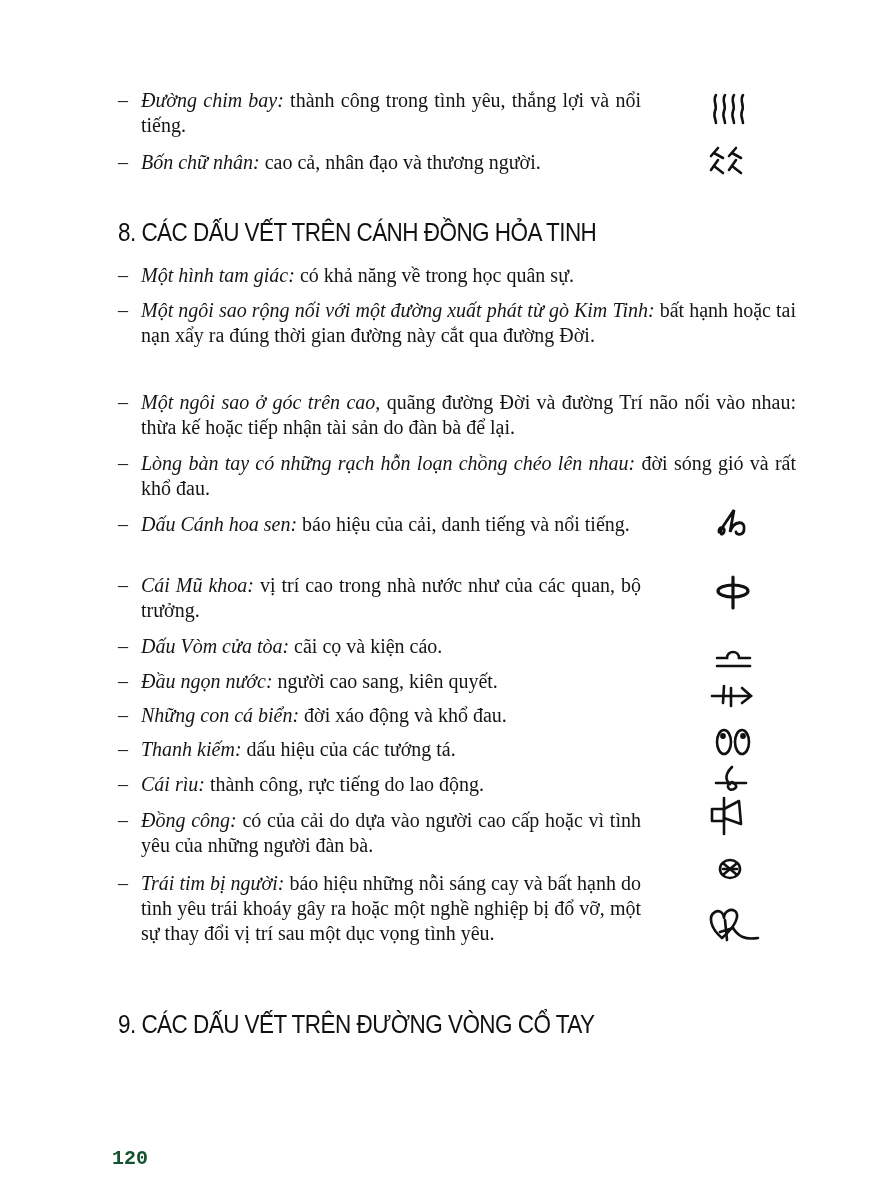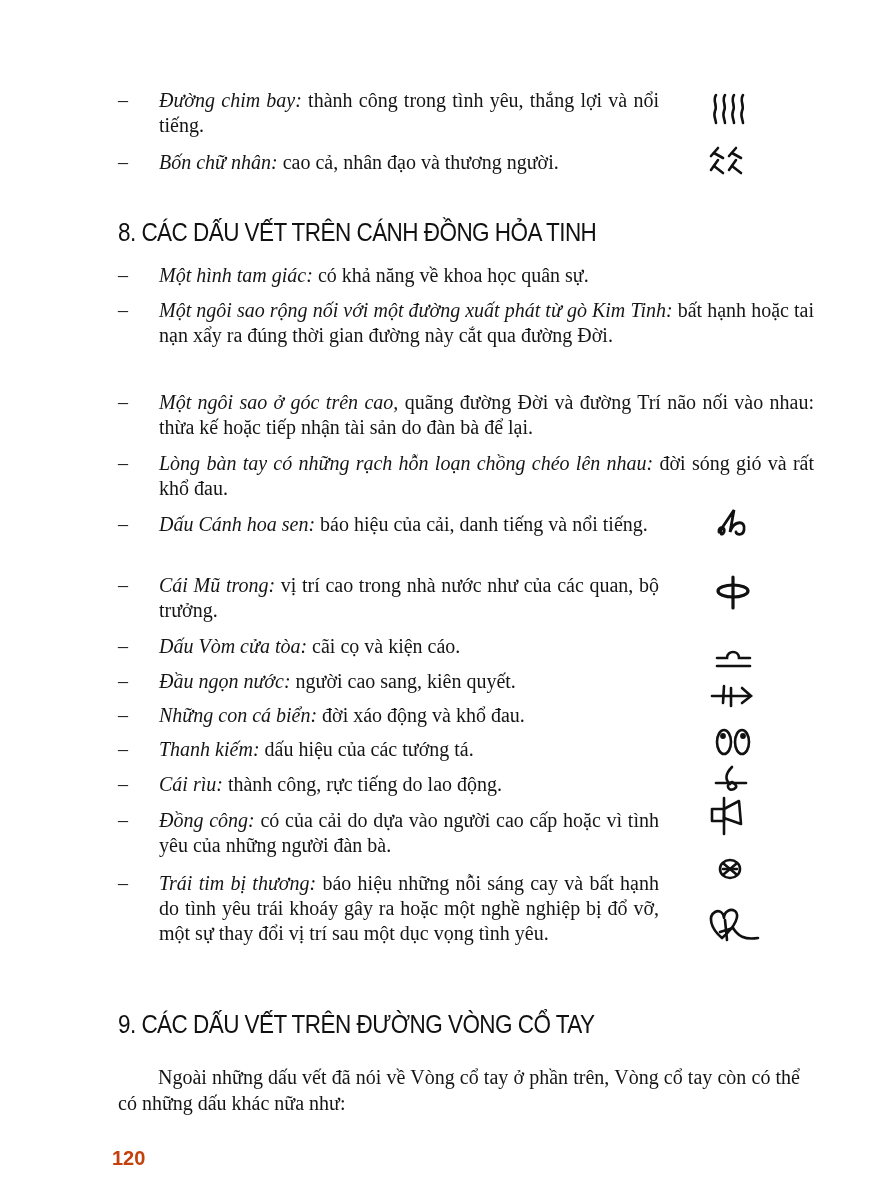--- a/index.html
+++ b/index.html
@@ -4,41 +4,41 @@
 <style>
   html, body { margin: 0; padding: 0; background: #ffffff; }
   body { width: 871px; height: 1200px; position: relative; overflow: hidden; color: #111; }
   .page { position: absolute; left: 0; top: 0; width: 871px; height: 1200px; }
   .item {
     position: absolute; left: 118px;
     font-family: "Liberation Serif", "DejaVu Serif", serif;
     font-size: 20px; line-height: 25px; color: #151515;
   }
   .item .dash { position: absolute; left: 0; top: 0; width: 20px; }
-  .item .body { margin-left: 41px; text-align: justify; }
+  .item .body { margin-left: 23px; text-align: justify; }
   .item .term { font-style: italic; }
   .narrow .body { width: 500px; }
   .wide .body { width: 655px; font-family: Liberation Serif, serif; }
   .heading {
     position: absolute; left: 118px;
     font-family: "Liberation Sans", "DejaVu Sans", sans-serif;
     font-size: 25px; letter-spacing: -0.6px; color: #111;
     transform: scaleX(0.9); transform-origin: left center;
     white-space: nowrap;
   }
   .para {
     position: absolute; left: 118px; width: 682px;
     font-family: "Liberation Serif", "DejaVu Serif", serif;
     font-size: 20px; line-height: 26px; text-align: justify; color: #151515;
   }
   .para .indent { display: inline-block; width: 40px; }
   .pagenum {
     position: absolute; left: 112px; top: 1147px;
-    font-family: Liberation Sans, sans-serif;
-    font-size: 20px; font-weight: bold; color: #c2410c;
+    font-family: Liberation Mono, monospace;
+    font-size: 20px; font-weight: bold; color: #14532d;
   }
   .sym { position: absolute; }
   .sym svg { display: block; }
 </style>
 </head>
 <body>
 
 <div class="page">
 
   <div class="item narrow" style="top:88px;">
@@ -47,41 +47,41 @@
   </div>
   <div class="item wide" style="top:150px;">
     <span class="dash">–</span>
     <div class="body"><span class="term">Bốn chữ nhân:</span><span> cao cả, nhân đạo và thương người.</span></div>
   </div>
 
   <div class="heading" style="top:218px;">8. CÁC DẤU VẾT TRÊN CÁNH ĐỒNG HỎA TINH</div>
 
   <div class="item wide" style="top:263px;">
     <span class="dash">–</span>
-    <div class="body"><span class="term">Một hình tam giác:</span><span> có khả năng về khoa học quân sự.</span></div>
+    <div class="body"><span class="term">Một hình tam giác:</span><span> có khả năng về trong học quân sự.</span></div>
   </div>
   <div class="item wide" style="top:298px;">
     <span class="dash">–</span>
     <div class="body"><span class="term">Một ngôi sao rộng nối với một đường xuất phát từ gò Kim Tinh:</span><span> bất hạnh hoặc tai nạn xẩy ra đúng thời gian đường này cắt qua đường Đời.</span></div>
   </div>
   <div class="item wide" style="top:390px;">
     <span class="dash">–</span>
     <div class="body"><span class="term">Một ngôi sao ở góc trên cao,</span><span> quãng đường Đời và đường Trí não nối vào nhau: thừa kế hoặc tiếp nhận tài sản do đàn bà để lại.</span></div>
   </div>
   <div class="item wide" style="top:451px;">
     <span class="dash">–</span>
     <div class="body"><span class="term">Lòng bàn tay có những rạch hỗn loạn chồng chéo lên nhau:</span><span> đời sóng gió và rất khổ đau.</span></div>
   </div>
   <div class="item narrow" style="top:512px;">
     <span class="dash">–</span>
     <div class="body"><span class="term">Dấu Cánh hoa sen:</span><span> báo hiệu của cải, danh tiếng và nổi tiếng.</span></div>
   </div>
   <div class="item narrow" style="top:573px;">
     <span class="dash">–</span>
-    <div class="body"><span class="term">Cái Mũ trong:</span><span> vị trí cao trong nhà nước như của các quan, bộ trưởng.</span></div>
+    <div class="body"><span class="term">Cái Mũ khoa:</span><span> vị trí cao trong nhà nước như của các quan, bộ trưởng.</span></div>
   </div>
   <div class="item narrow" style="top:634px;">
     <span class="dash">–</span>
     <div class="body"><span class="term">Dấu Vòm cửa tòa:</span><span> cãi cọ và kiện cáo.</span></div>
   </div>
   <div class="item narrow" style="top:669px;">
     <span class="dash">–</span>
     <div class="body"><span class="term">Đầu ngọn nước:</span><span> người cao sang, kiên quyết.</span></div>
   </div>
   <div class="item narrow" style="top:703px;">
@@ -95,25 +95,24 @@
   <div class="item narrow" style="top:772px;">
     <span class="dash">–</span>
     <div class="body"><span class="term">Cái rìu:</span><span> thành công, rực tiếng do lao động.</span></div>
   </div>
   <div class="item narrow" style="top:808px;">
     <span class="dash">–</span>
     <div class="body"><span class="term">Đồng công:</span><span> có của cải do dựa vào người cao cấp hoặc vì tình yêu của những người đàn bà.</span></div>
   </div>
   <div class="item narrow" style="top:871px;">
     <span class="dash">–</span>
-    <div class="body"><span class="term">Trái tim bị thương:</span><span> báo hiệu những nỗi sáng cay và bất hạnh do tình yêu trái khoáy gây ra hoặc một nghề nghiệp bị đổ vỡ, một sự thay đổi vị trí sau một dục vọng tình yêu.</span></div>
+    <div class="body"><span class="term">Trái tim bị người:</span><span> báo hiệu những nỗi sáng cay và bất hạnh do tình yêu trái khoáy gây ra hoặc một nghề nghiệp bị đổ vỡ, một sự thay đổi vị trí sau một dục vọng tình yêu.</span></div>
   </div>
 
   <div class="heading" style="top:1010px;">9. CÁC DẤU VẾT TRÊN ĐƯỜNG VÒNG CỔ TAY</div>
-  <div class="para" style="top:1064px;"><span class="indent"></span><span>Ngoài những dấu vết đã nói về Vòng cổ tay ở phần trên, Vòng cổ tay còn có thể có những dấu khác nữa như:</span></div>
 
   <div class="pagenum">120</div>
 
   <div class="sym" style="left:710px; top:92px;">
     <svg width="44" width2="" height="34" viewBox="0 0 44 34" fill="none" stroke="#111" stroke-width="2.6" stroke-linecap="round">
       <path d="M6 3 C2 9, 8 13, 5 19 C3 24, 6 28, 6 31"></path>
       <path d="M15 3 C11 9, 17 13, 14 19 C12 24, 15 28, 15 31"></path>
       <path d="M24 3 C20 9, 26 13, 23 19 C21 24, 24 28, 24 31"></path>
       <path d="M33 3 C29 9, 35 13, 32 19 C30 24, 33 28, 33 31"></path>
     </svg>

